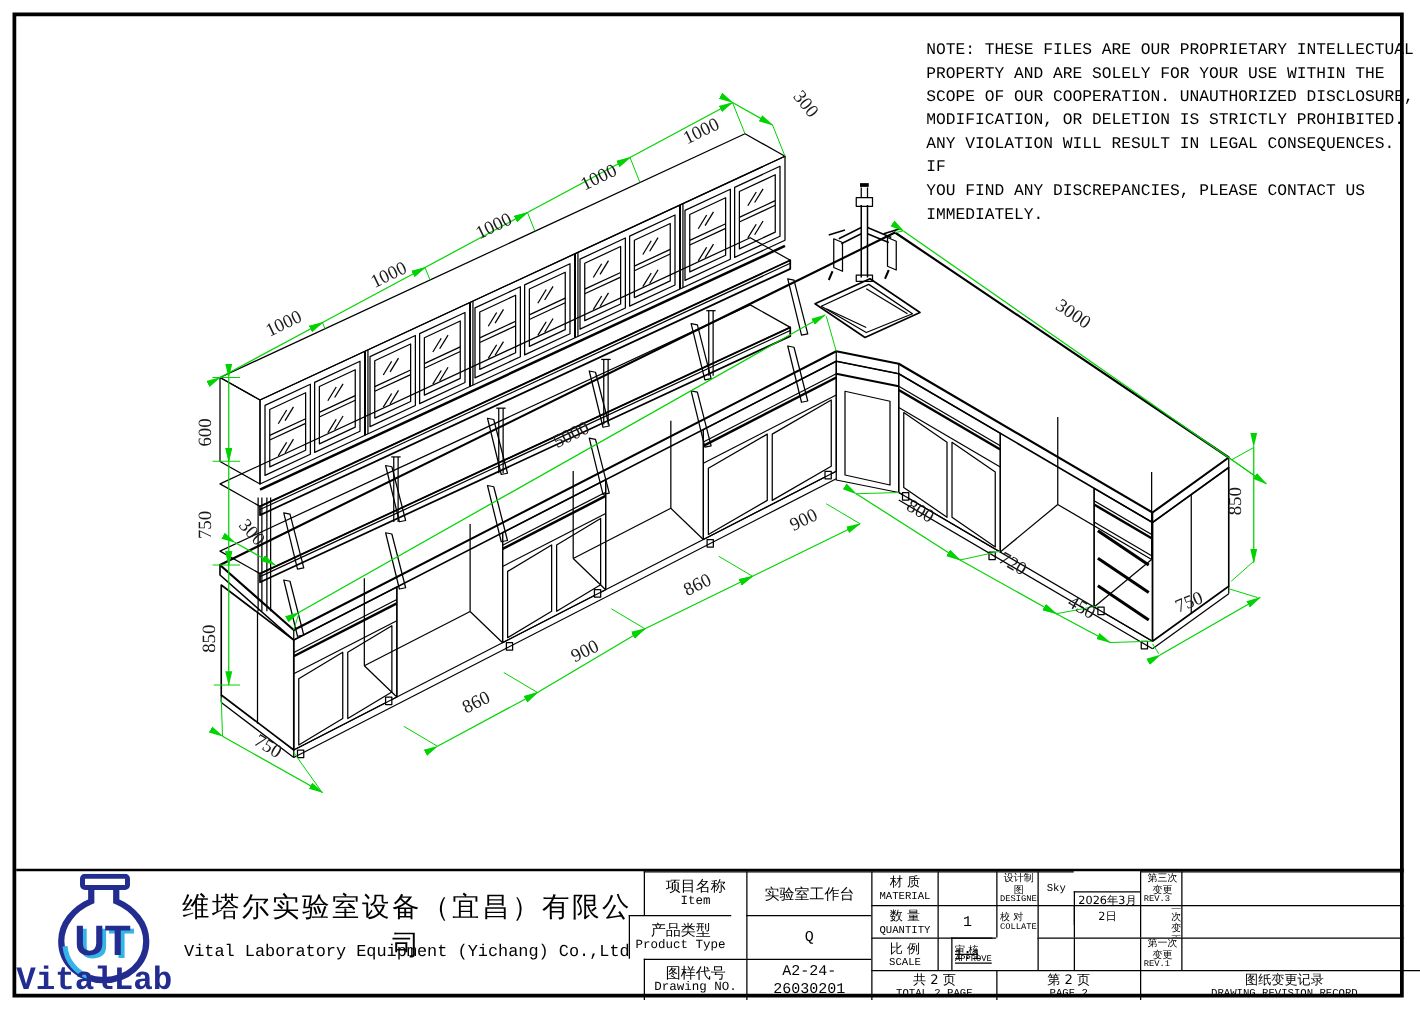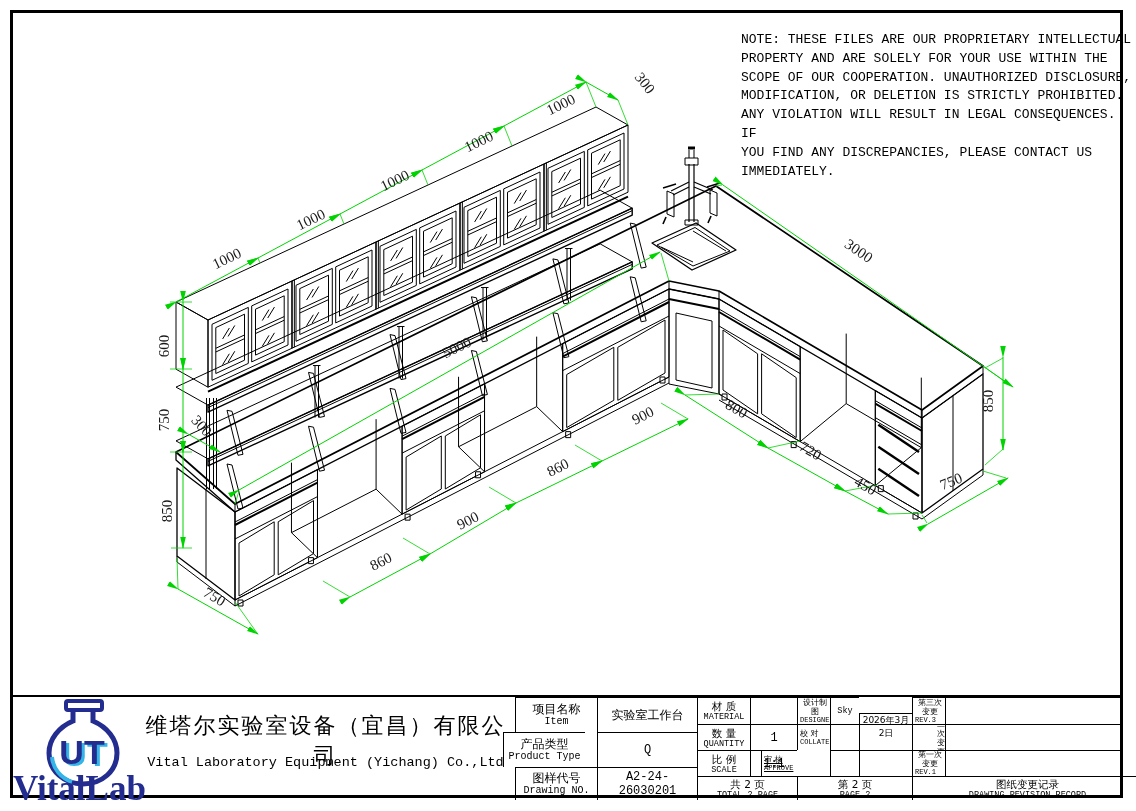--- a/index.html
+++ b/index.html
@@ -18,22 +18,22 @@
   .cn-s{font-size:10.5px;line-height:12px;}
   .en-s{font-size:8.5px;line-height:10px;font-family:"Liberation Mono",monospace;}
   .val{font-size:12px;font-family:"Liberation Mono",monospace;}
   .tiny{align-items:flex-start;justify-content:center;padding-left:2px;}
   .tiny .cn-t{font-size:8px;line-height:9px;}
   .tiny .en-t{font-size:7px;line-height:9px;font-family:"Liberation Mono",monospace;}
   .company{position:absolute;left:0;top:0;width:502px;height:103px;}
   .c-cn{position:absolute;left:125px;top:14px;width:375px;text-align:center;font-size:22px;letter-spacing:2px;color:#000;}
   .c-en{position:absolute;left:125px;top:58px;width:375px;text-align:center;font-size:13.5px;font-family:"Liberation Mono",monospace;color:#000;}
   .logo{position:absolute;left:16px;top:2px;width:108px;height:100px;}
-  .brand{position:absolute;left:0px;top:72px;width:120px;text-align:left;font-size:35px;font-weight:bold;
-         color:#232c8f;font-family:Liberation Serif, serif;letter-spacing:0px;}
+  .brand{position:absolute;left:0px;top:72px;width:120px;text-align:left;font-size:26px;font-weight:bold;
+         color:#232c8f;font-family:Liberation Mono, monospace;letter-spacing:0px;}
 </style>
 </head>
 <body>
 
 <div class="sheet">
   <div class="frame"></div>
 
   <svg id="scene" viewBox="0 0 1136 811" xmlns="http://www.w3.org/2000/svg">
     <defs>
       <marker id="ar" orient="auto" markerWidth="12" markerHeight="8" refX="11" refY="4">

